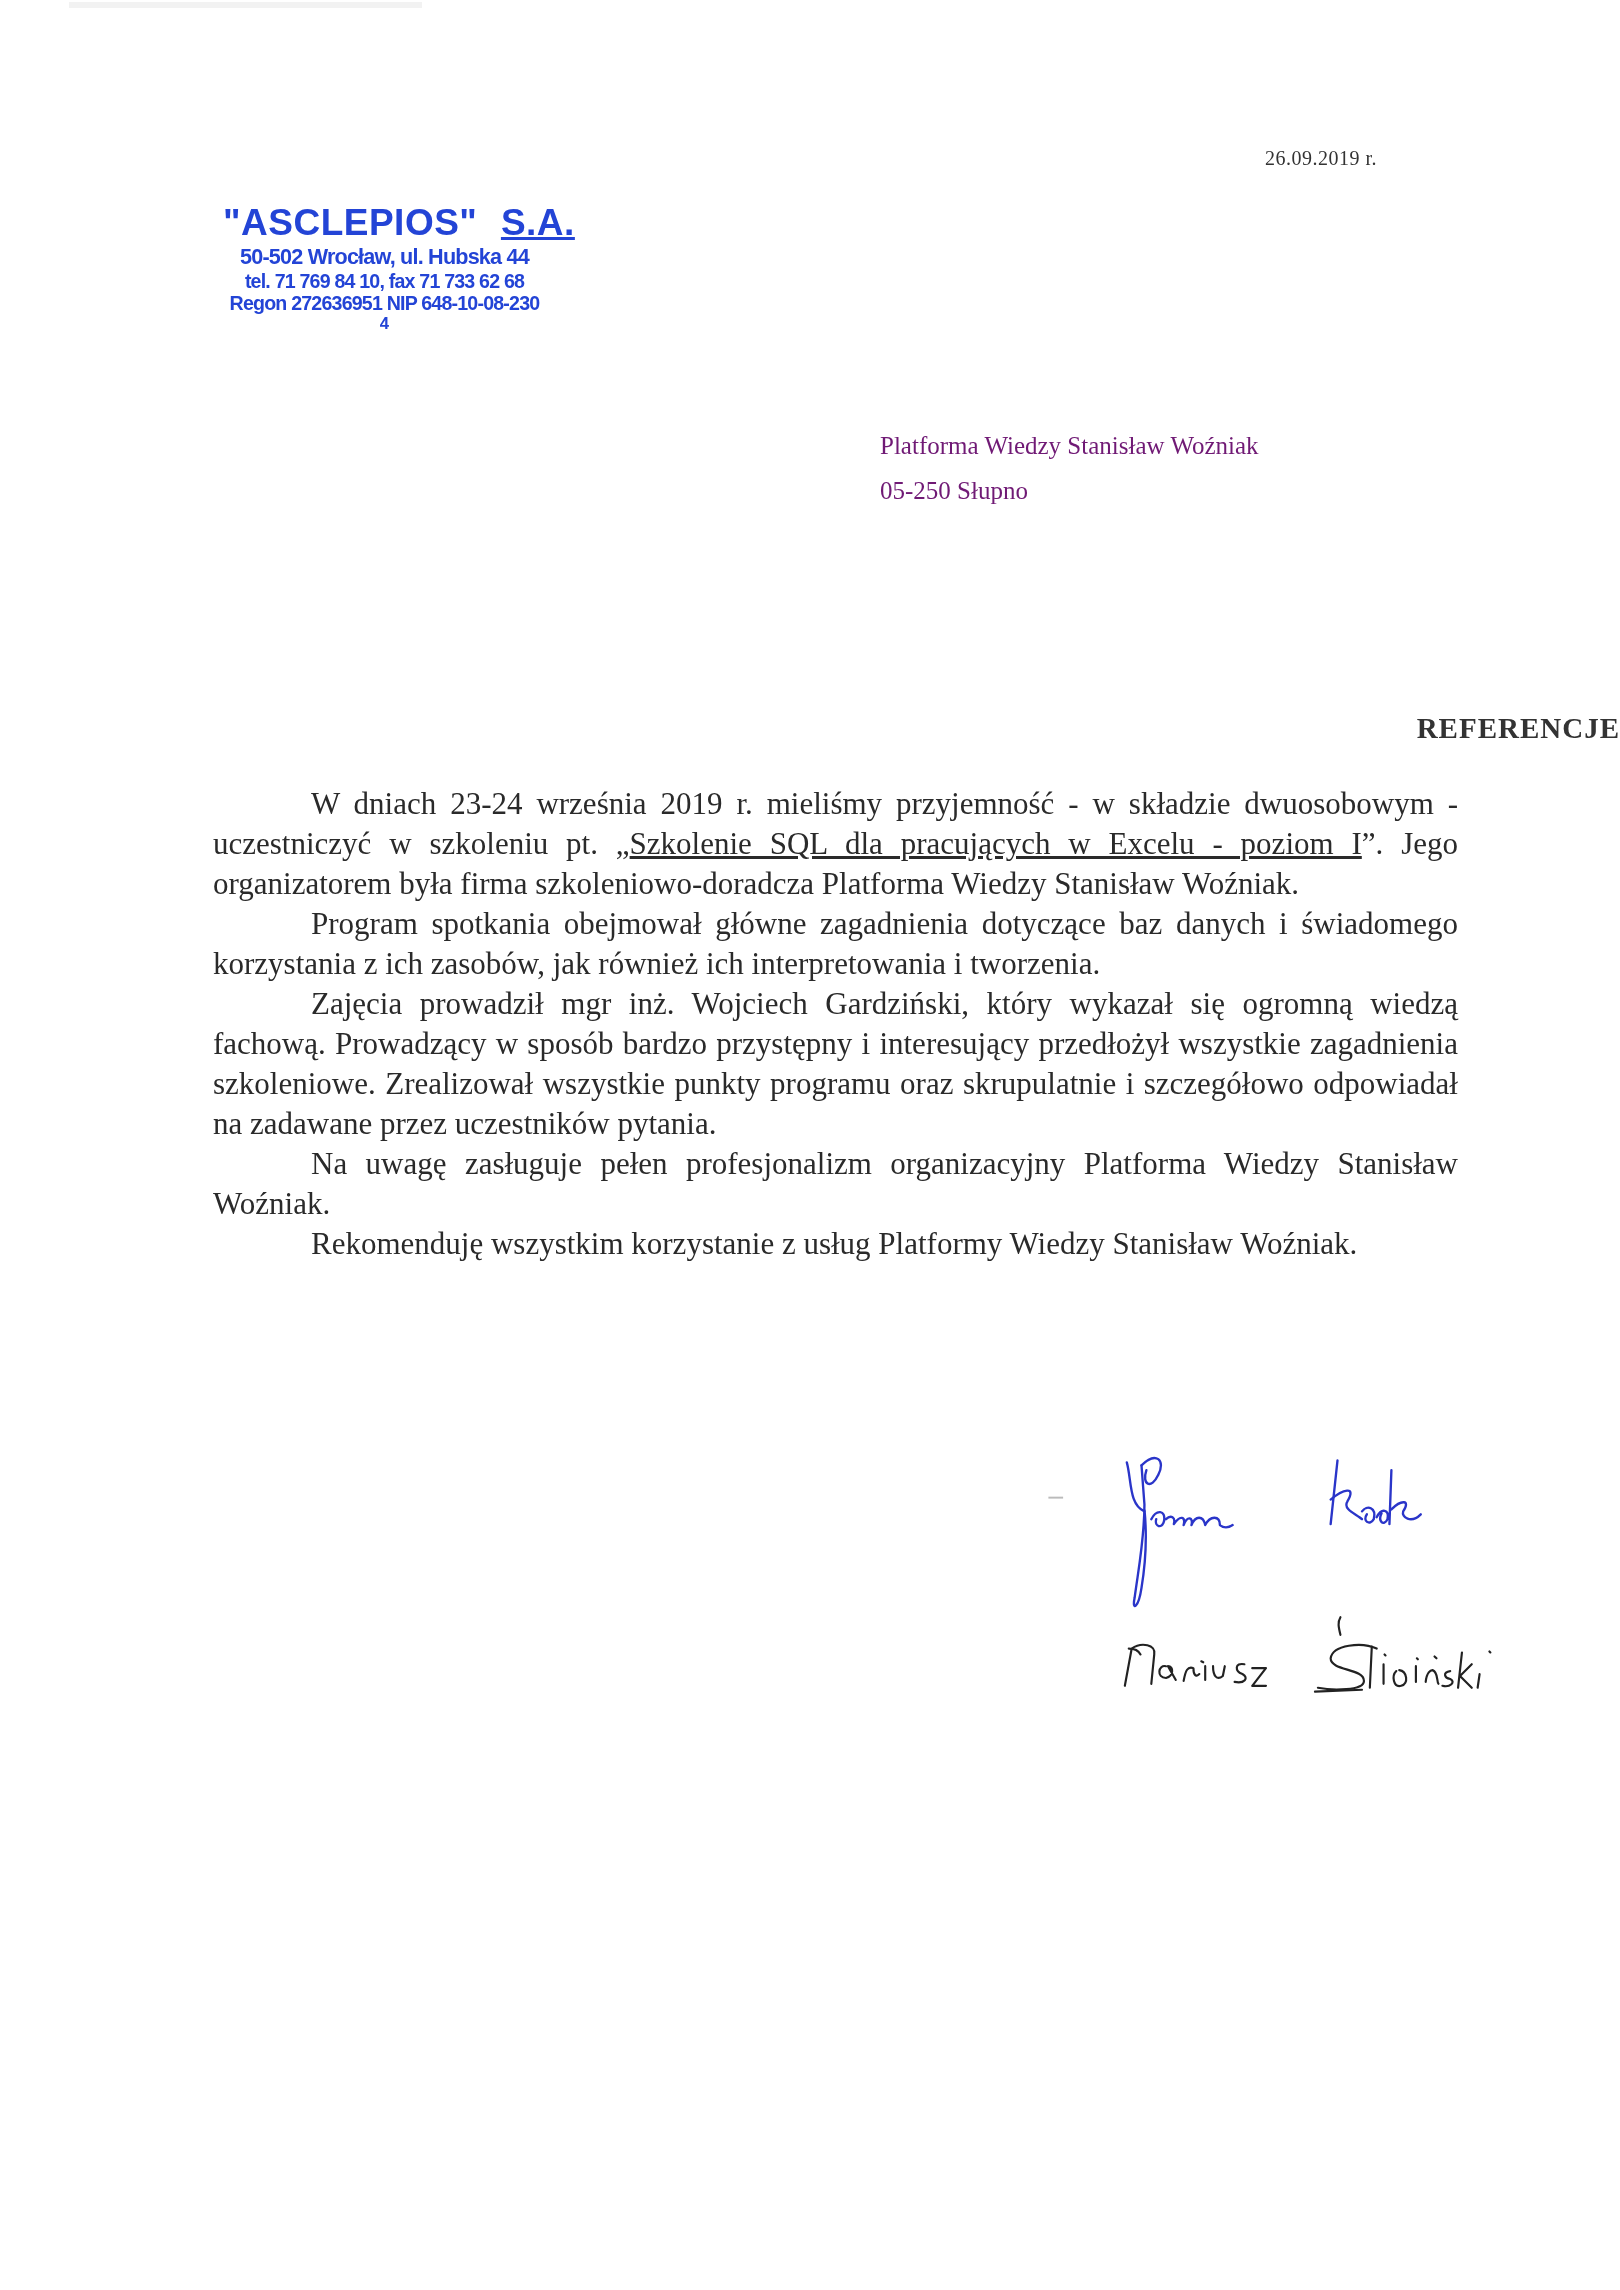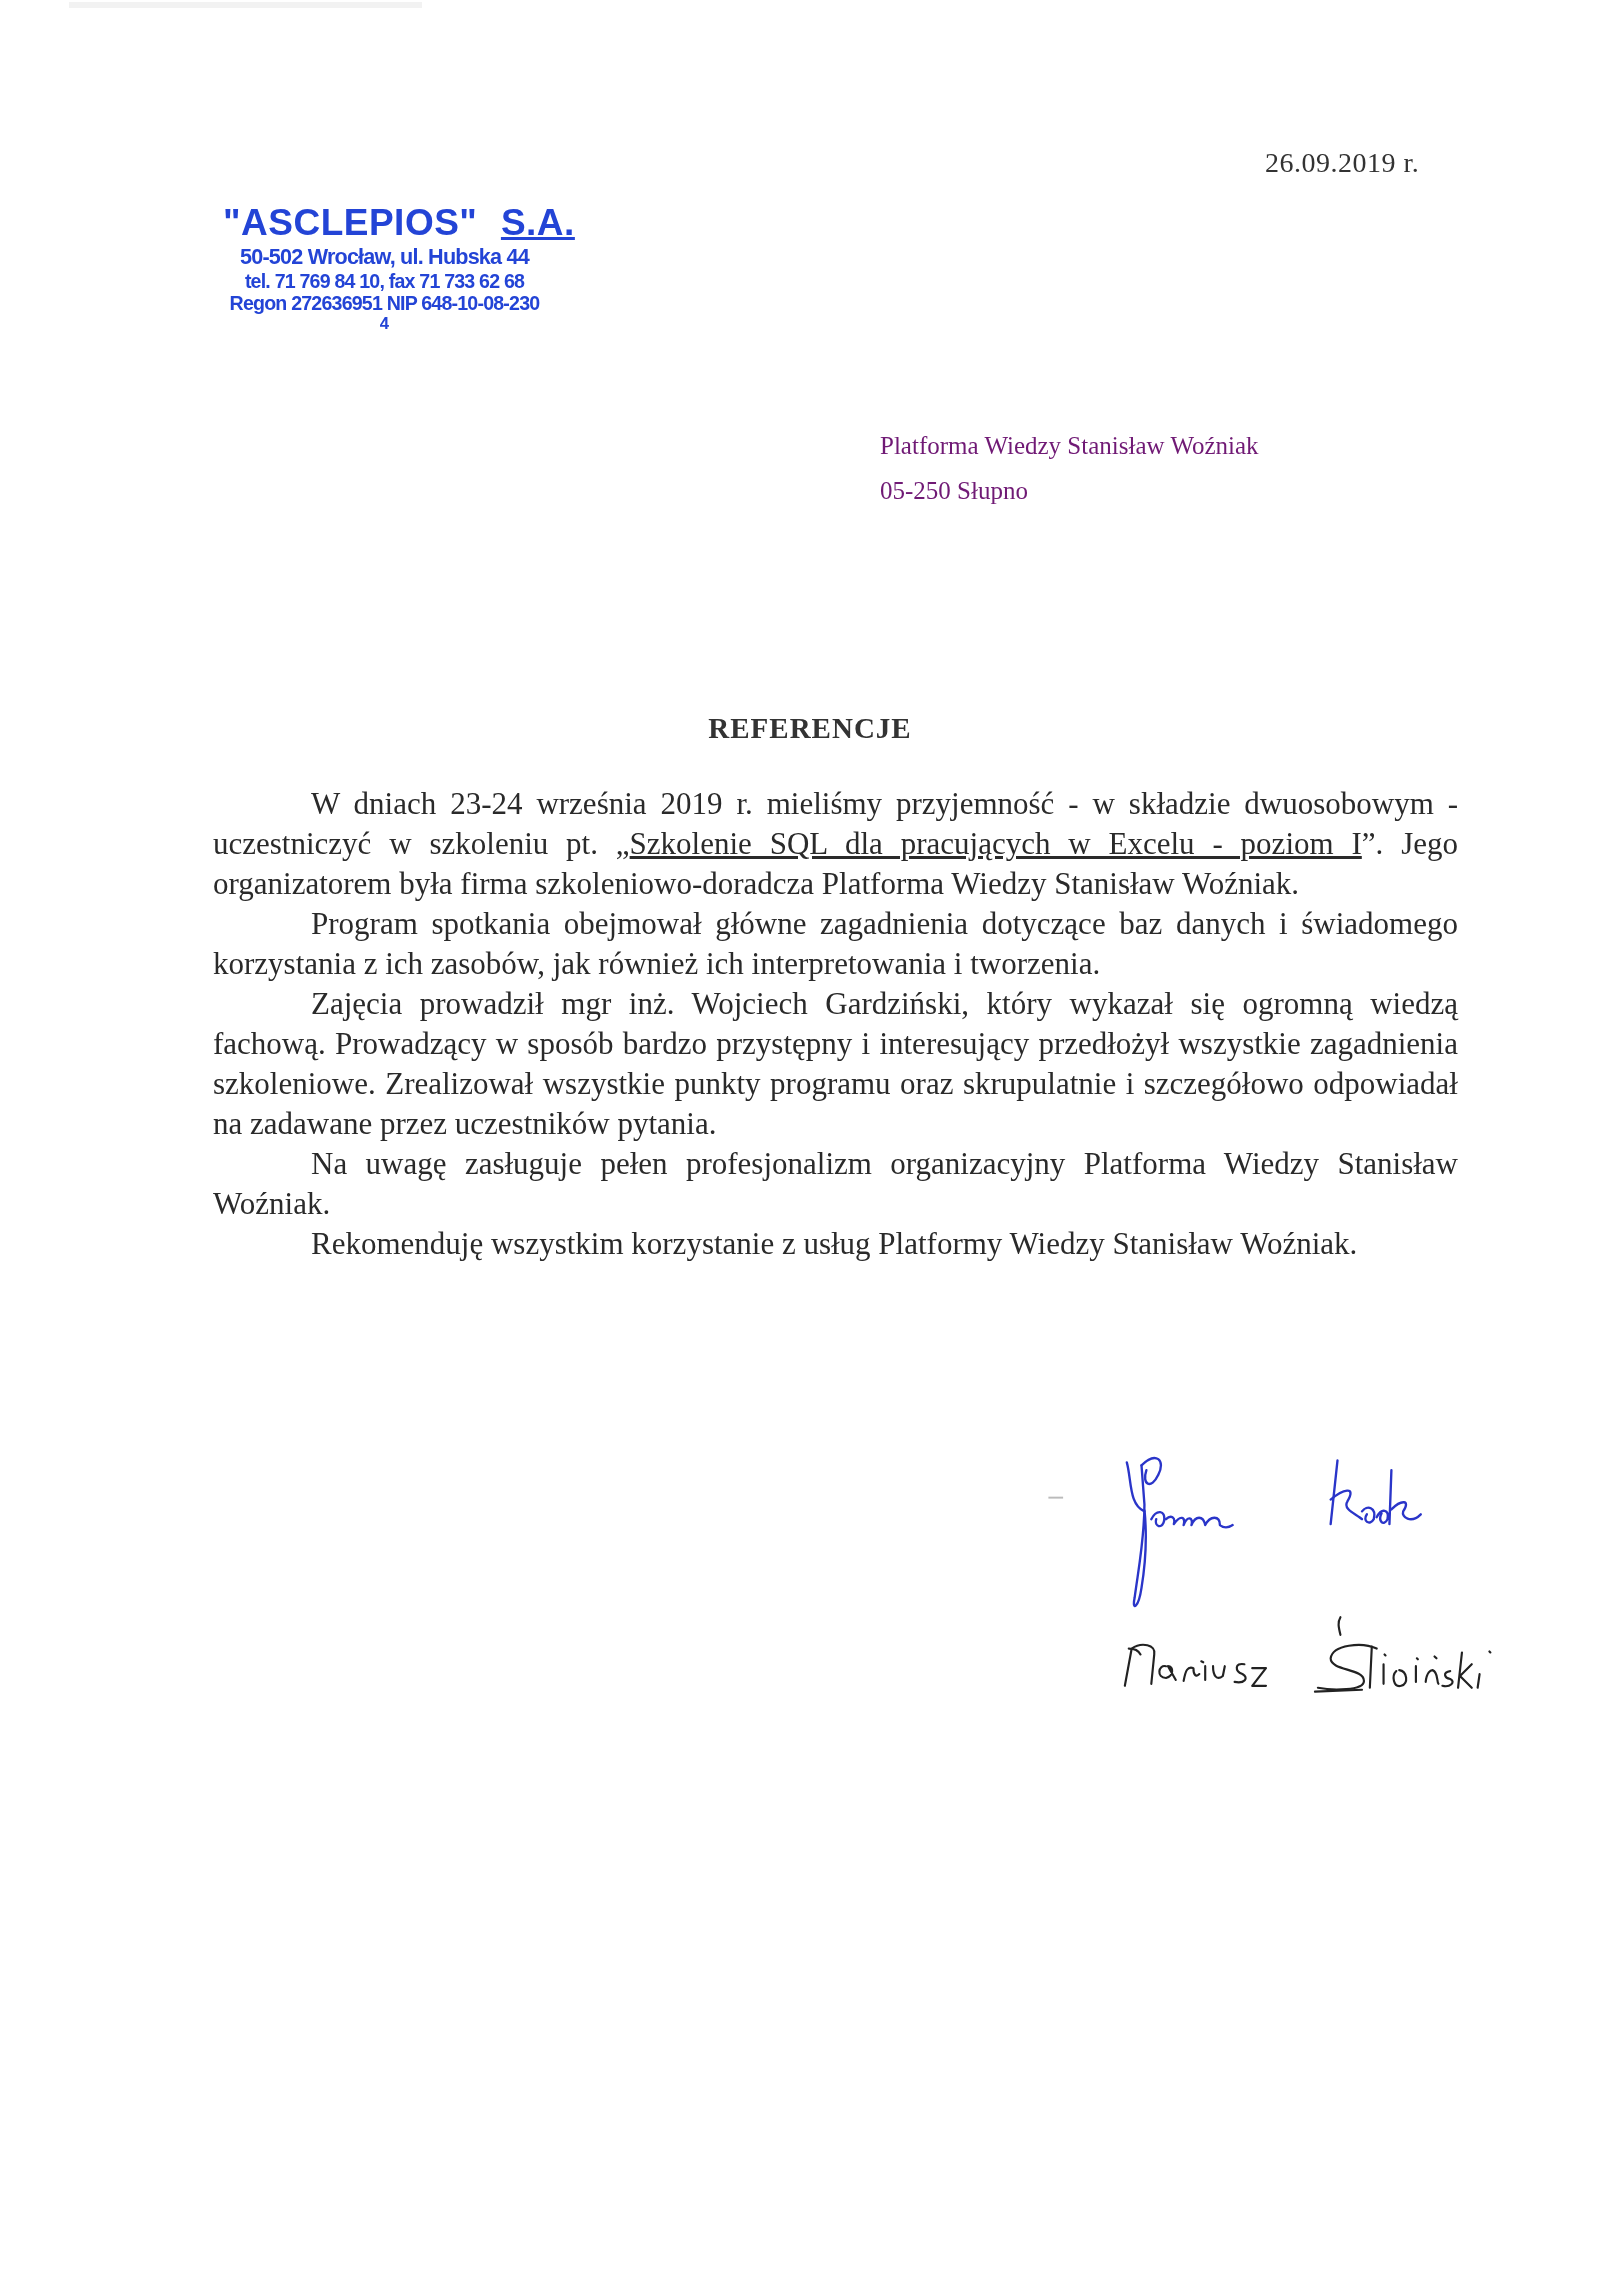--- a/index.html
+++ b/index.html
@@ -1,29 +1,29 @@
 <!DOCTYPE html>
 <html><head>
 <meta charset="utf-8">
 <style>
   html, body { margin: 0; padding: 0; background: #ffffff; }
   body { width: 1620px; height: 2291px; position: relative; overflow: hidden;
          font-family: "Liberation Serif", "DejaVu Serif", serif; color: #2a2a2a; }
   .scan-edge { position: absolute; left: 69px; top: 2px; width: 353px; height: 5.9px;
                background: #f2f2f2; }
-  .date { position: absolute; left: 1265px; top: 147px; font-size: 28px; color: #333; letter-spacing: 0.5px; }
+  .date { position: absolute; left: 1265px; top: 147px; font-size: 20px; color: #333; letter-spacing: 0.5px; }
   .stamp { position: absolute; left: 223px; top: 201px; width: 323px; text-align: center;
            color: #2344d6; font-family: "Liberation Sans", "DejaVu Sans", sans-serif; font-weight: bold; }
   .stamp .name { font-size: 37px; line-height: 43px; white-space: nowrap; text-align: left; letter-spacing: 0.5px; }
   .stamp .name .sa { margin-left: 23.5px; text-decoration: underline; }
   .stamp .line { font-size: 19.6px; line-height: 22.5px; white-space: nowrap; letter-spacing: -0.8px; text-align: center; }
   .stamp .line.big { font-size: 21.6px; line-height: 25.5px; }
   .stamp .num { font-size: 16.7px; line-height: 17.6px; text-align: center; }
   .recipient { position: absolute; left: 880px; top: 423px; font-size: 25px; line-height: 45px; color: #701a75; }
-  .heading { position: absolute; left: 0; width: 100%; top: 712px; text-align: center;
+  .heading { position: absolute; left: 0; width: 100%; top: 712px; text-align: right;
              font-size: 29px; font-weight: bold; letter-spacing: 1px; color: #333; }
   .body { position: absolute; left: 213px; top: 784px; width: 1245px; font-size: 31px; line-height: 40px;
           text-align: justify; color: #2a2a2a; }
   .body p { margin: 0; text-indent: 98px; }
   .body .title-u { text-decoration: underline; }
   .sig-area { position: absolute; left: 1019px; top: 1431px; width: 490px; height: 294px; }
   .sig-area svg { width: 100%; height: 100%; }
 </style>
 </head>
 <body>

